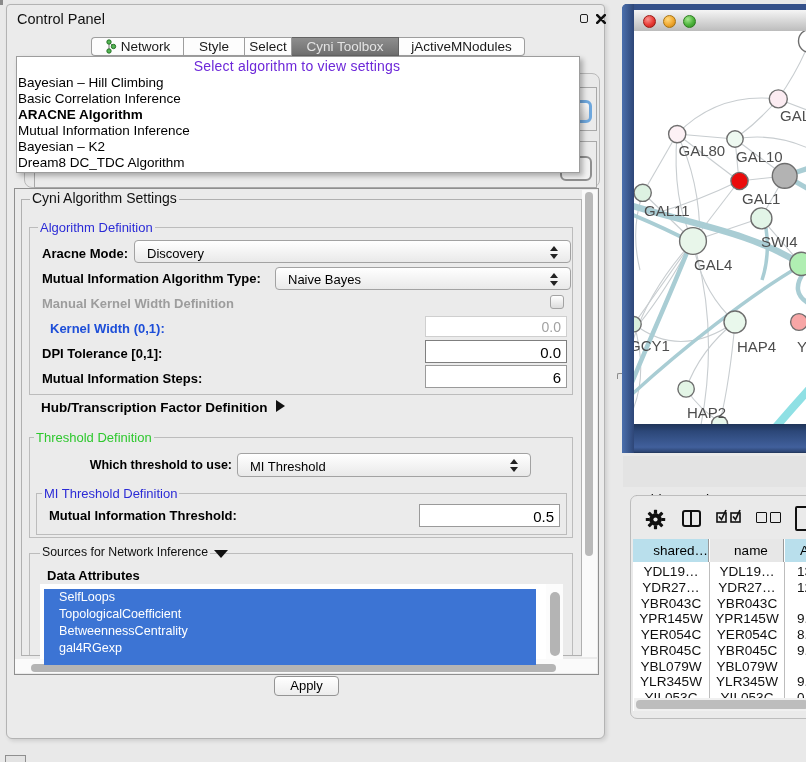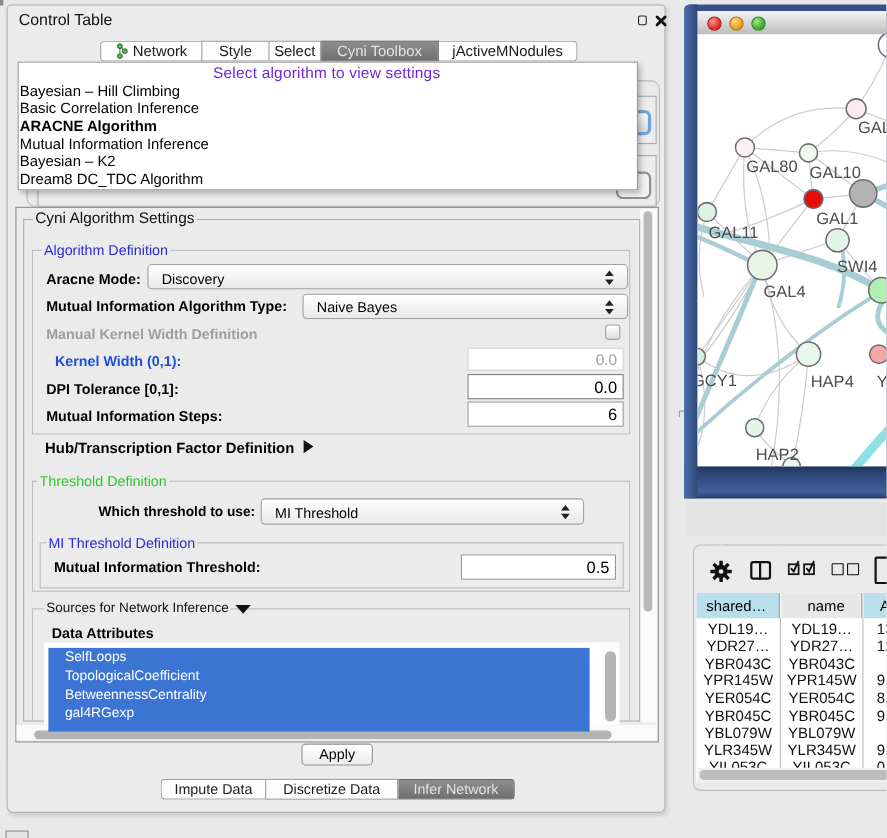--- a/index.html
+++ b/index.html
@@ -12,21 +12,21 @@
   .gtitle{position:absolute;background:#ebebeb;padding:0 2px;font-size:13px;line-height:13px;}
 </style>
 </head>
 <body>
 <div id="root">
 
   <div class="abs" style="left:6px;top:4px;width:597px;height:733px;background:#ebebeb;
        border:1px solid #b3b3b3;border-radius:4px 4px 6px 6px;box-shadow:2px 2px 4px rgba(0,0,0,0.12);"></div>
   <div class="abs" style="left:0;top:0;width:3px;height:5px;background:#8a8a8a;"></div>
 
-  <div class="abs" style="left:17px;top:11px;font-size:14.5px;color:#111;">Control Table</div>
+  <div class="abs" style="left:17px;top:11px;font-size:14.5px;color:#111;">Control Panel</div>
 
   <div class="abs" style="left:580px;top:14px;width:6px;height:7px;border:1.8px solid #222;border-radius:2px;"></div>
   <svg class="abs" style="left:596px;top:14px;" width="10" height="10" viewBox="0 0 10 10">
     <path d="M1.2 1.2 L8.8 8.8 M8.8 1.2 L1.2 8.8" stroke="#111" stroke-width="2.6" stroke-linecap="round"></path>
     </svg>
 
   <div class="abs" style="left:91px;top:37px;height:19px;display:flex;font-size:13.5px;color:#1a1a1a;box-sizing:border-box;">
     <div style="width:92px;box-sizing:border-box;background:#fdfdfd;border:1px solid #9e9e9e;border-right:none;border-radius:4px 0 0 4px;
          display:flex;align-items:center;justify-content:center;gap:3px;">
       <svg width="13" height="15" viewBox="0 0 13 15">
@@ -119,28 +119,20 @@
   <div class="abs" style="left:40px;top:584px;width:523px;height:75px;background:#fff;"></div>
   <div class="abs" style="left:44px;top:589px;width:492px;height:76px;background:#3c74d4;color:#fff;
        font-size:12.6px;line-height:17px;padding-left:15px;box-sizing:border-box;overflow:hidden;">
      SelfLoops<br>TopologicalCoefficient<br>BetweennessCentrality<br>gal4RGexp</div>
   <div class="abs" style="left:546px;top:584px;width:17px;height:75px;background:#fcfcfc;"></div>
   <div class="abs" style="left:549.5px;top:592px;width:10px;height:64px;background:#b4b4b4;border-radius:5px;"></div>
 
   <div class="abs" style="left:274px;top:676px;width:63px;height:18px;background:linear-gradient(#ffffff,#ececec);
        border:1px solid #949494;border-radius:4px;font-size:13px;text-align:center;line-height:18px;">Apply</div>
 
-  <div class="abs" style="left:146px;top:708px;height:19px;display:flex;font-size:13px;color:#1a1a1a;">
-    <div style="width:94px;background:#fdfdfd;border:1px solid #9e9e9e;border-right:none;border-radius:4px 0 0 4px;
-         display:flex;align-items:center;justify-content:center;">Impute Data</div>
-    <div style="width:119px;background:#fdfdfd;border:1px solid #9e9e9e;
-         display:flex;align-items:center;justify-content:center;">Discretize Data</div>
-    <div style="width:105px;background:linear-gradient(#8e8e8e,#6f6f6f);border:1px solid #636363;border-left:none;border-radius:0 4px 4px 0;
-         display:flex;align-items:center;justify-content:center;color:#e3e3e3;">Infer Network</div>
-  </div>
 
   <div class="abs" style="left:617px;top:373px;width:4px;height:5px;border-left:1.5px solid #8a8a8a;border-top:1.5px solid #8a8a8a;border-radius:2px 0 0 0;"></div>
 
   <div class="abs" style="left:5px;top:755px;width:19px;height:10px;background:#e3e3e3;border:1px solid #8f8f8f;"></div>
 
   <div class="abs" style="left:16px;top:56px;width:562px;height:115px;background:#fff;border:1px solid #9d9d9d;
        box-shadow:3px 3px 5px rgba(0,0,0,0.28);"></div>
   <div class="abs" style="left:16px;top:58px;width:562px;text-align:center;font-size:14px;letter-spacing:0.2px;color:#6d28d9;">Select algorithm to view settings</div>
   <div class="abs" style="left:18px;top:75px;font-size:13.5px;color:#000;line-height:16px;">
     Bayesian – Hill Climbing<br>
@@ -272,21 +264,21 @@
     <rect x="15" y="8" width="9" height="9" fill="none" stroke="#111" stroke-width="1.6"></rect>
     <path d="M 3 11.5 L 5.5 14.5 L 10 5" fill="none" stroke="#111" stroke-width="1.7"></path>
     <path d="M 17 11.5 L 19.5 14.5 L 24 5" fill="none" stroke="#111" stroke-width="1.7"></path>
   </svg>
   <div class="abs" style="left:756px;top:512px;width:9px;height:9px;border:1.6px solid #111;border-radius:1px;"></div>
   <div class="abs" style="left:770px;top:512px;width:9px;height:9px;border:1.6px solid #111;border-radius:1px;"></div>
   <div class="abs" style="left:795px;top:506px;width:14px;height:21px;border:2.5px solid #111;border-radius:2px;background:#eaeaea;"></div>
 
   <div class="abs" style="left:633px;top:539px;width:173px;height:172px;background:#fff;overflow:hidden;">
     <div style="position:absolute;left:0;top:0;width:76px;height:23px;background:#b9dfec;border-right:1px solid #9a9a9a;
-         text-align:left;font-size:13.5px;line-height:23px;padding-left:9px;box-sizing:border-box;">shared…</div>
+         text-align:right;font-size:13.5px;line-height:23px;padding-left:9px;box-sizing:border-box;">shared…</div>
     <div style="position:absolute;left:77px;top:0;width:74px;height:23px;background:#e7e7e7;border-right:1px solid #9a9a9a;
          text-align:center;font-size:13.5px;line-height:23px;padding-left:9px;box-sizing:border-box;">name</div>
     <div style="position:absolute;left:152px;top:0;width:40px;height:23px;background:#b9dfec;
          text-align:left;font-size:13.5px;line-height:23px;padding-left:15px;">A</div>
     <div style="position:absolute;left:0;top:25px;width:76px;text-align:center;font-size:13.6px;line-height:15.76px;color:#111;">
       YDL19…<br>YDR27…<br>YBR043C<br>YPR145W<br>YER054C<br>YBR045C<br>YBL079W<br>YLR345W<br>YIL053C</div>
     <div style="position:absolute;left:77px;top:25px;width:74px;text-align:center;font-size:13.6px;line-height:15.76px;color:#111;">
       YDL19…<br>YDR27…<br>YBR043C<br>YPR145W<br>YER054C<br>YBR045C<br>YBL079W<br>YLR345W<br>YIL053C</div>
     <div style="position:absolute;left:164px;top:25px;width:40px;text-align:left;font-size:13.6px;line-height:15.76px;color:#111;">
       13<br>12<br><br>9.<br>8.<br>9.<br><br>9.<br>0.</div>

